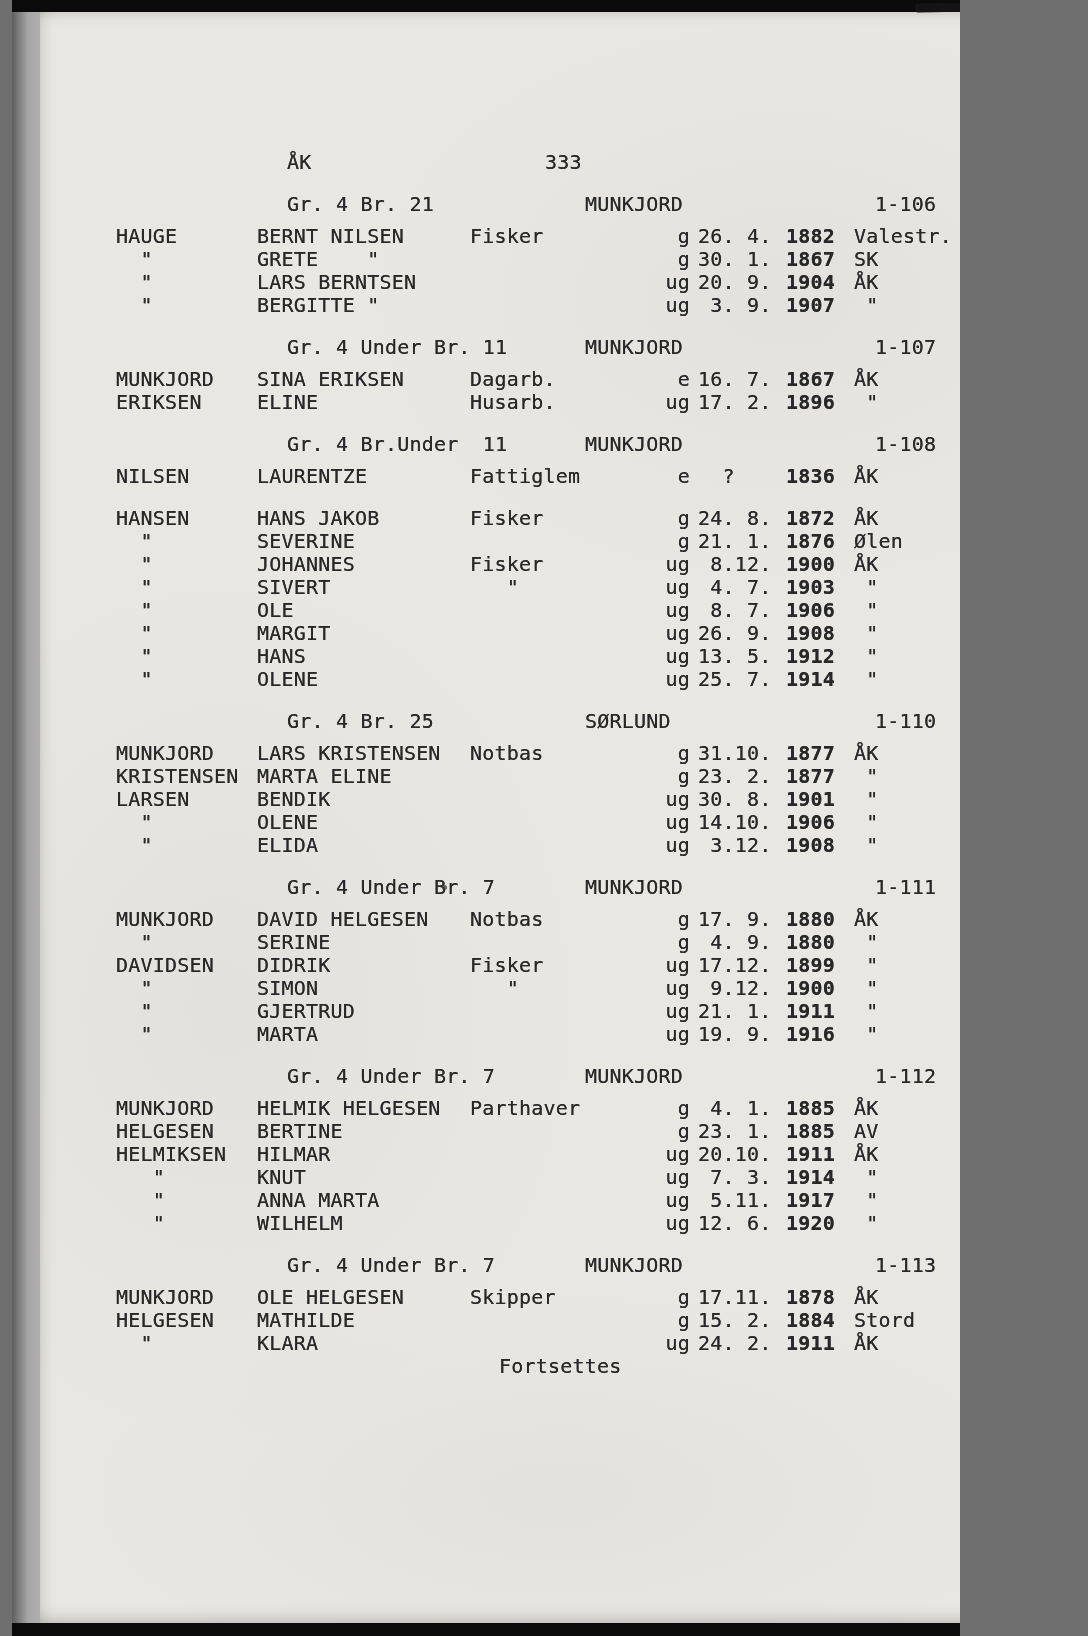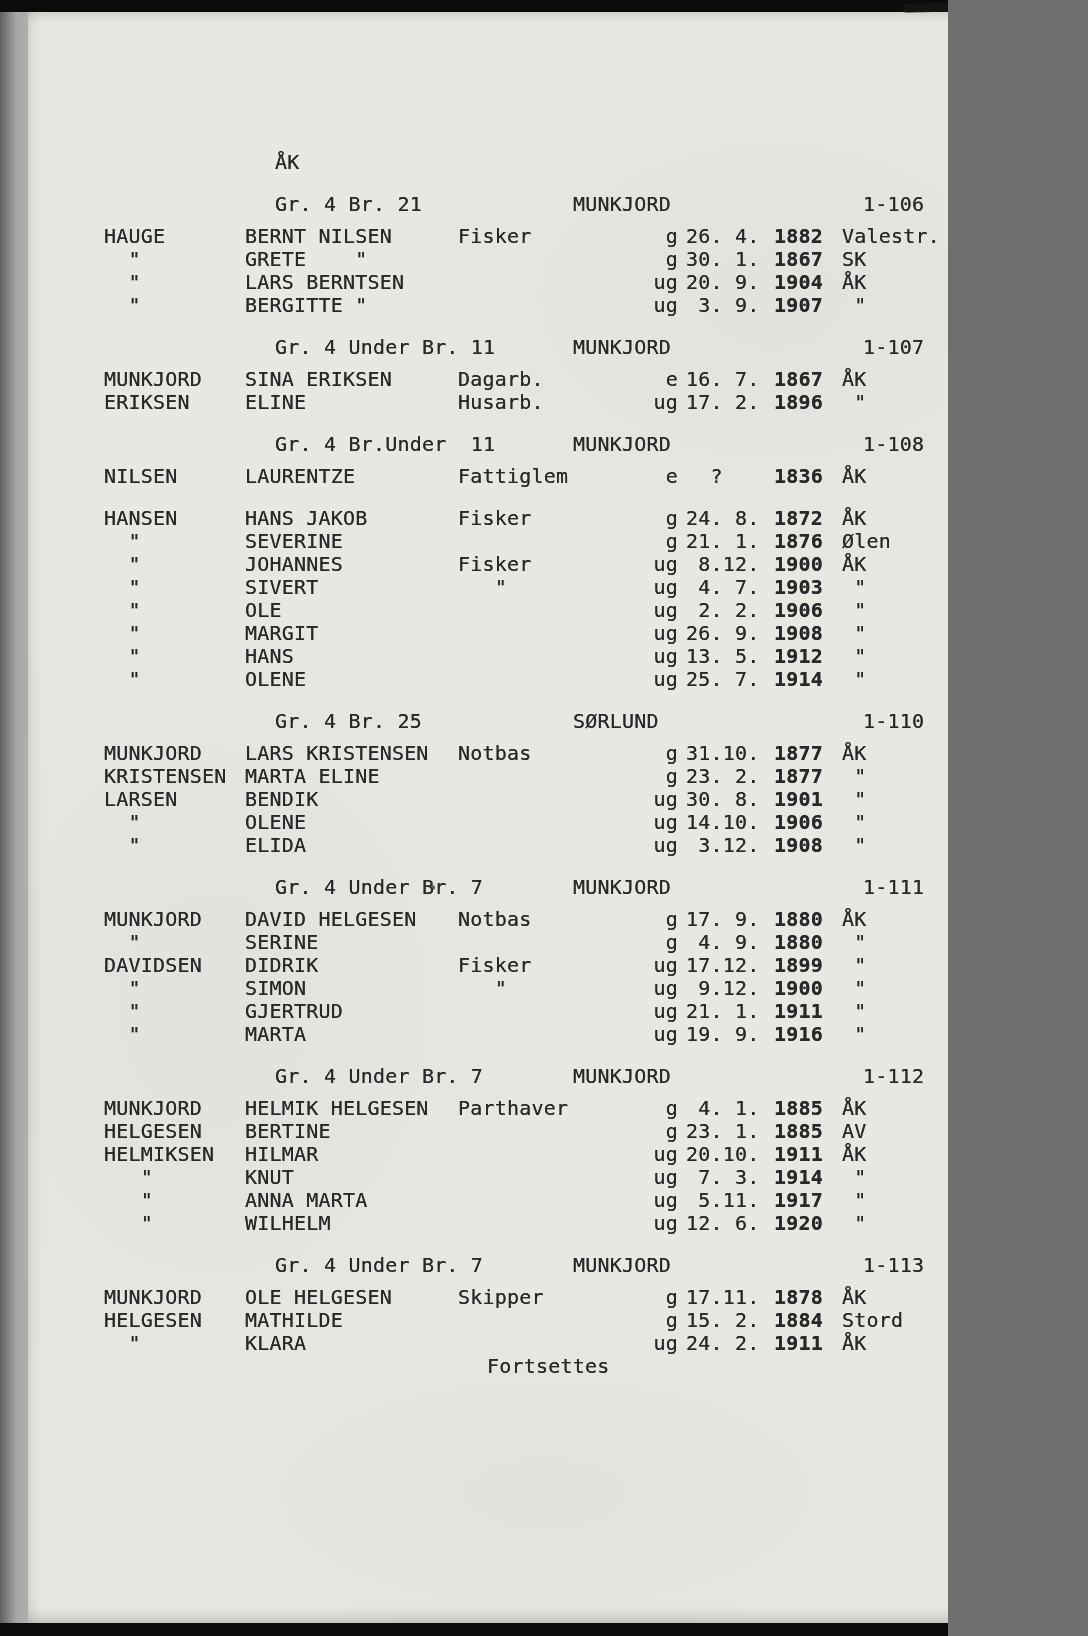--- a/index.html
+++ b/index.html
@@ -4,20 +4,21 @@
 <style>
   * { margin:0; padding:0; box-sizing:border-box; }
   html,body { background:#6f6f6f; }
   body {
     width:1088px; height:1636px;
     font-family:"DejaVu Sans Mono","Liberation Mono",monospace;
   }
   .scan {
     position:relative; width:948px; height:1636px; overflow:hidden;
     background:linear-gradient(90deg,#5f5f5f 0,#a6a6a6 16px,#aeaeae 26px,#a6a6a6 calc(100% - 24px),#8a8a8a 100%);
+    margin-left:12px;
   }
   .bar { position:absolute; left:0; width:100%; background:#0b0b0b; z-index:5; }
   .bar.top { top:0; height:12px; }
   .bar.bottom { bottom:0; height:13px; }
   .smudge { position:absolute; background:#141414; z-index:6; border-radius:3px; }
   .smudge.s1 { left:903px; top:3px; width:58px; height:9px; transform:rotate(-1deg); }
   .smudge.s2 { left:1008px; top:5px; width:26px; height:6px; transform:rotate(1deg); opacity:.85; }
   .dot { position:absolute; background:#3a3a3a; border-radius:50%; z-index:4; }
   .dot.d1 { left:430px; top:885px; width:5px; height:5px; opacity:.75; }
   .paper {
@@ -56,20 +57,21 @@
   <div class="bar bottom"></div>
   <div class="smudge s1"></div>
   <div class="smudge s2"></div>
   <div class="dot d1"></div>
 
   <div class="paper">
     <div class="doc">
 
       <div class="header-line">
         <span class="cell">ÅK</span>
+        <span class="cell">333</span>
       </div>
 
       <div>
           <section class="section">
     <div class="section-heading">
       <span class="cell">Gr. 4 Br. 21</span>
       <span class="cell">MUNKJORD</span>
       <span class="cell">1-106</span>
     </div>
     <div>
@@ -192,21 +194,21 @@
     <span class="cell c-status">ug</span>
     <span class="cell c-date"> 4. 7.</span>
     <span class="cell c-year">1903</span>
     <span class="cell c-origin"> "</span>
   </div>
               <div class="row">
     <span class="cell c-surname">  "</span>
     <span class="cell c-name">OLE</span>
     <span class="cell c-occupation"></span>
     <span class="cell c-status">ug</span>
-    <span class="cell c-date"> 2. 2.</span>
+    <span class="cell c-date"> 8. 7.</span>
     <span class="cell c-year">1906</span>
     <span class="cell c-origin"> "</span>
   </div>
               <div class="row">
     <span class="cell c-surname">  "</span>
     <span class="cell c-name">MARGIT</span>
     <span class="cell c-occupation"></span>
     <span class="cell c-status">ug</span>
     <span class="cell c-date">26. 9.</span>
     <span class="cell c-year">1908</span>

